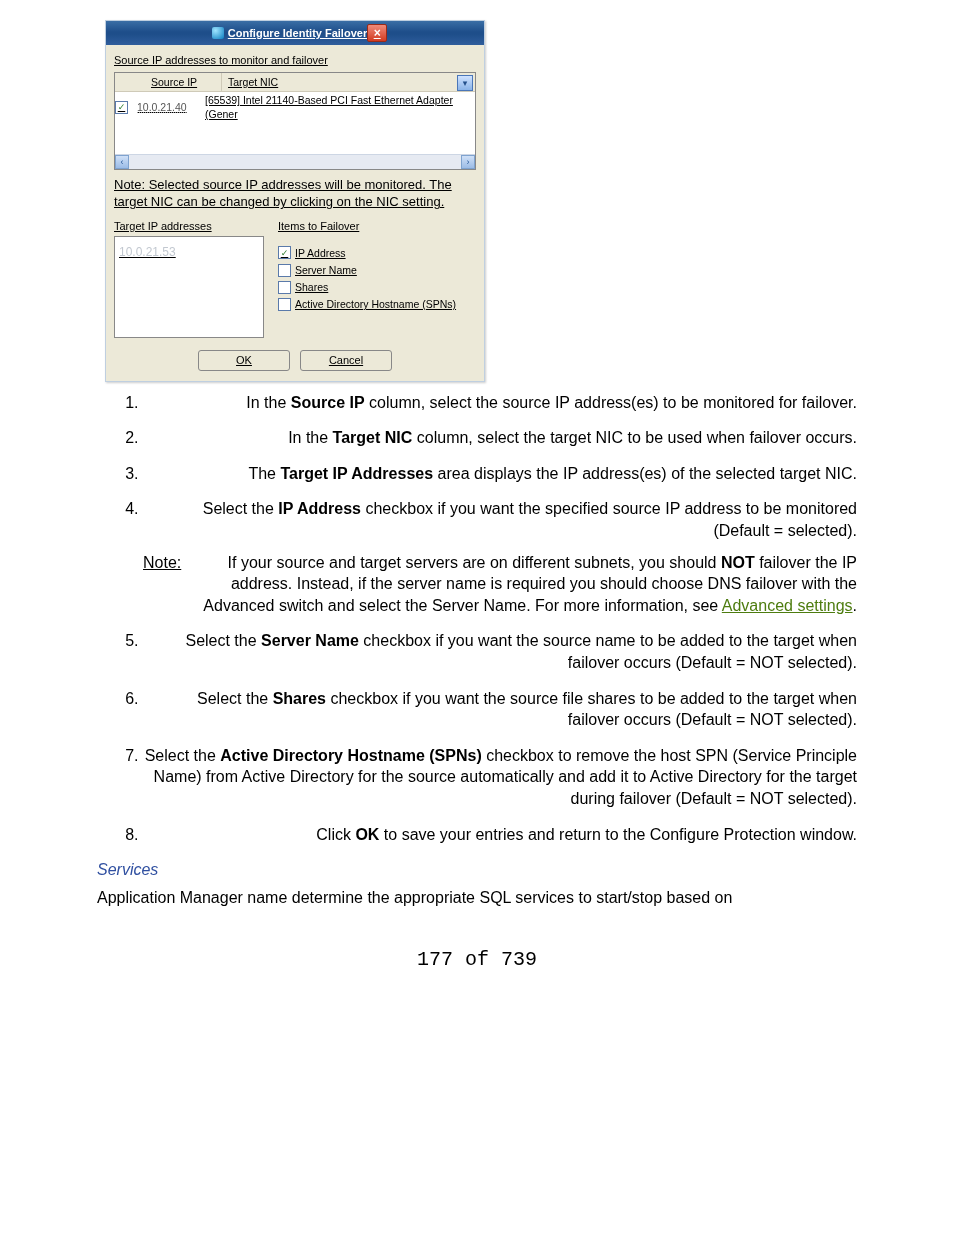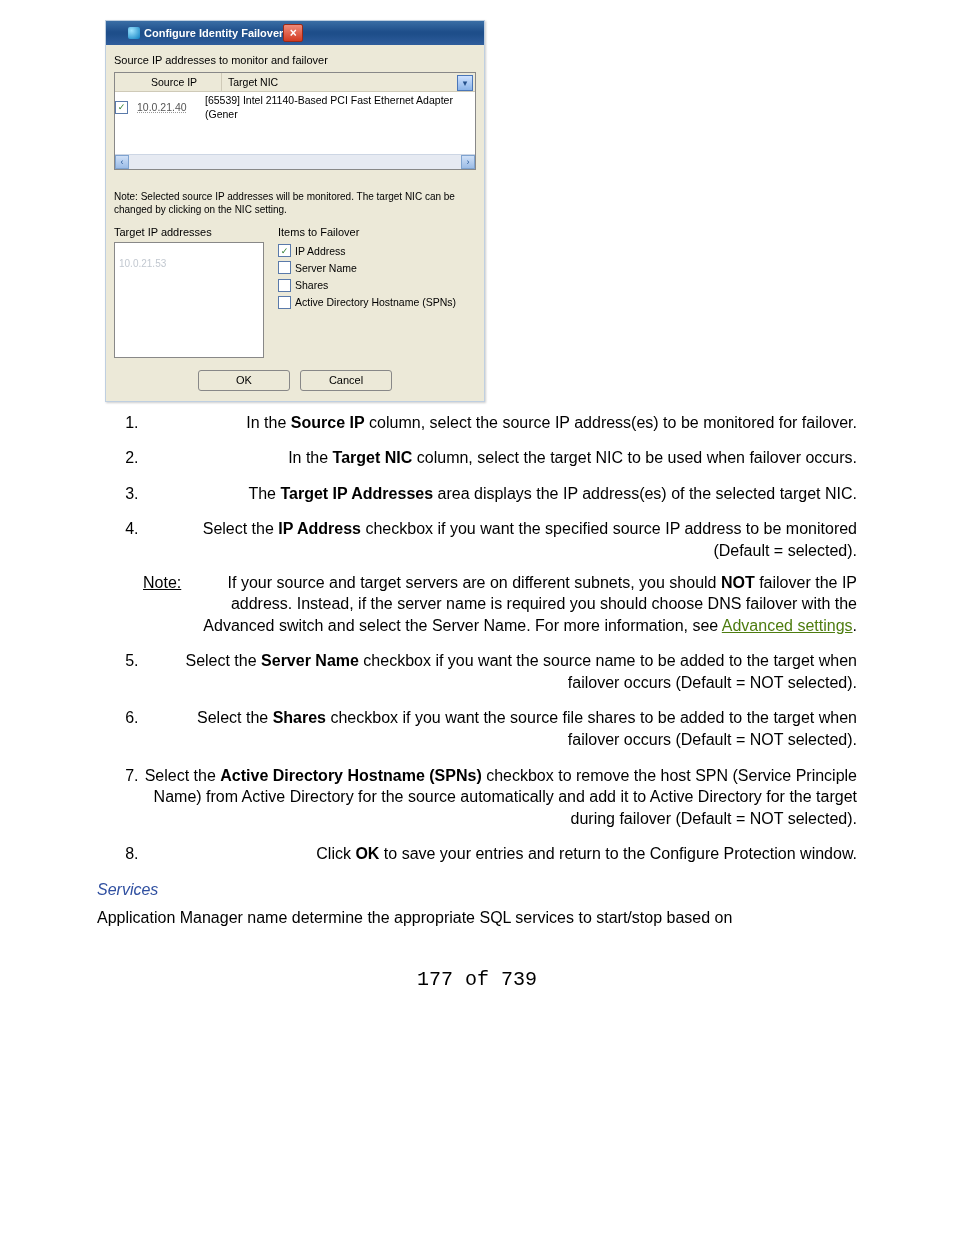--- a/index.html
+++ b/index.html
@@ -21,42 +21,43 @@
     width: 378px;
     margin-left: 8px;
     border: 1px solid #bfcfe0;
     background: #ece9d8;
     font-size: 11px;
     box-shadow: 1px 1px 2px rgba(0,0,0,.2);
   }
   .titlebar {
     display: flex;
     align-items: center;
-    justify-content: flex-start;
+    justify-content: center;
     background: linear-gradient(#3a6ea5,#1e4e8a 45%,#1e4e8a 55%,#2f5d9c);
     color: #fff;
     font-weight: bold;
-    padding: 3px 3px 3px 22px;
+    padding: 3px 3px 3px 12px;
+    text-decoration: underline;
   }
   .titlebar .sysicon {
     width: 12px; height: 12px; margin-right: 4px;
     background: radial-gradient(circle at 30% 30%,#9fe4ff,#0a7dc0);
     border-radius: 2px;
   }
   .titlebar .title-left { display:flex; align-items:center; }
   .close-btn {
     width: 18px; height: 16px;
     background: linear-gradient(#f08b7a,#d23b22);
     border: 1px solid #9a2a18;
     border-radius: 2px;
     color:#fff;
     display:flex; align-items:center; justify-content:center;
     font-size:12px; font-weight:bold; line-height:1;
   }
-  .dialog-body { padding: 6px 8px 10px 8px; }
+  .dialog-body { padding: 6px 8px 10px 8px; text-decoration: underline; }
 
   .group-label { margin: 2px 0 4px 0; }
 
   .table-box {
     border: 1px solid #888;
     background: #fff;
     height: 96px;
     overflow:hidden;
     position:relative;
   }
@@ -100,37 +101,37 @@
   }
   .hscroll .end {
     width:14px; height:100%;
     background:linear-gradient(#cfe0f7,#9cbce6);
     border:1px solid #7fa3cf;
     box-sizing:border-box;
     color:#2a5a9a; font-size:9px;
     display:flex; align-items:center; justify-content:center;
   }
 
-  .note-line { margin-top:20px; font-size:10px; }
+  .note-line { margin-top:6px; font-size:13px; }
 
   .lower { display:flex; margin-top:8px; gap:14px; }
   .target-ip {
     width:150px;
   }
   .target-ip .label { margin-bottom:2px; }
   .target-ip .box {
     border:1px solid #888;
     background:#fff;
     height:86px;
-    padding:14px 4px;
+    padding:7px 4px;
     color:#c2c8d0;
-    font-size:10px;
+    font-size:12px;
   }
   .items-col { flex:1; }
-  .items-col .label { margin-bottom:4px; }
+  .items-col .label { margin-bottom:12px; }
   .chk-row { display:flex; align-items:center; gap:4px; margin:3px 0; font-size:10.5px; }
   .chk {
     width:11px; height:11px;
     border:1px solid #5a7aaa;
     background:#fff;
     display:flex; align-items:center; justify-content:center;
     font-size:9px; color:#2a7a2a;
   }
 
   .btn-row { display:flex; justify-content:center; gap:10px; margin-top:12px; }

